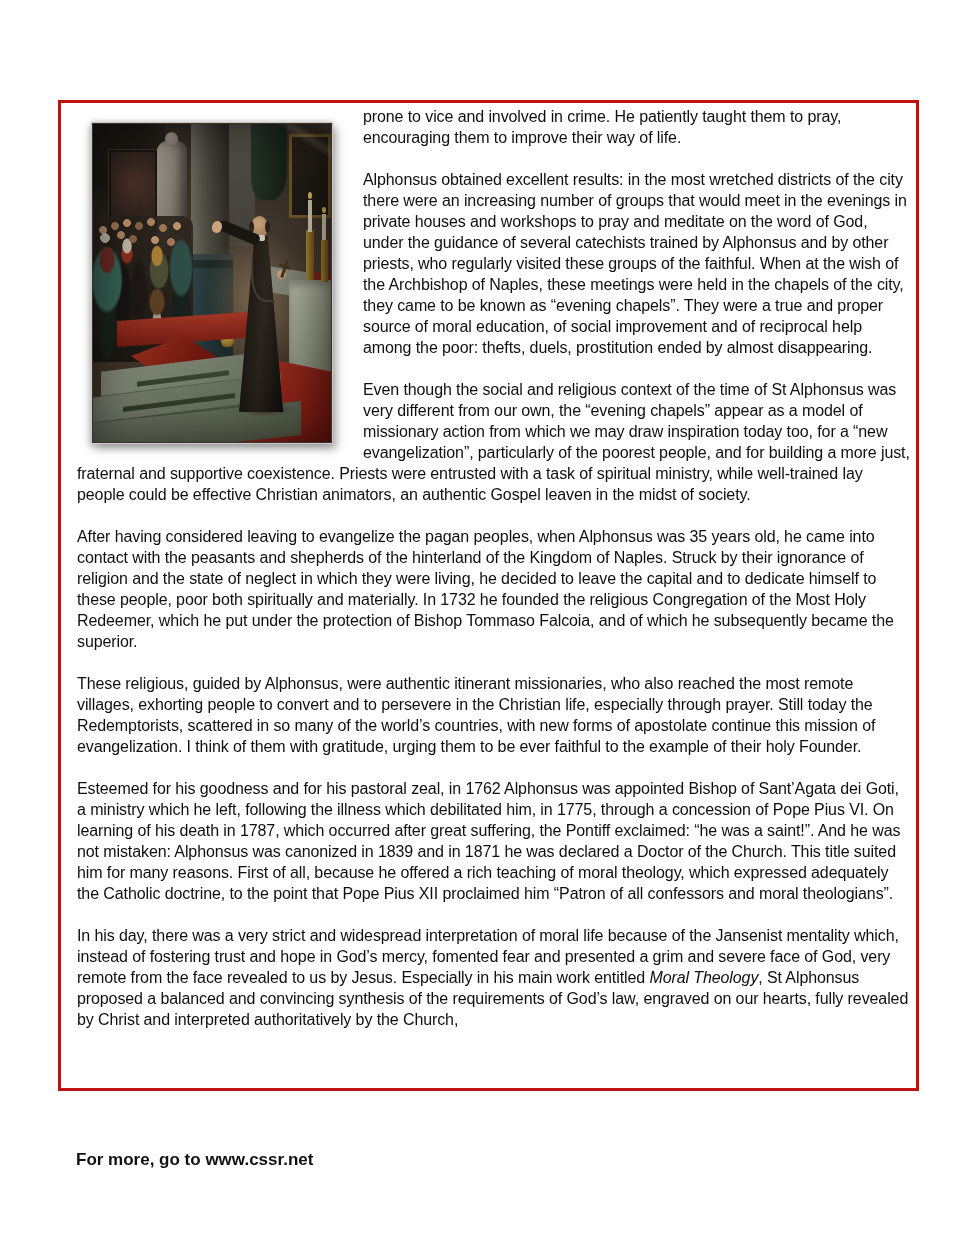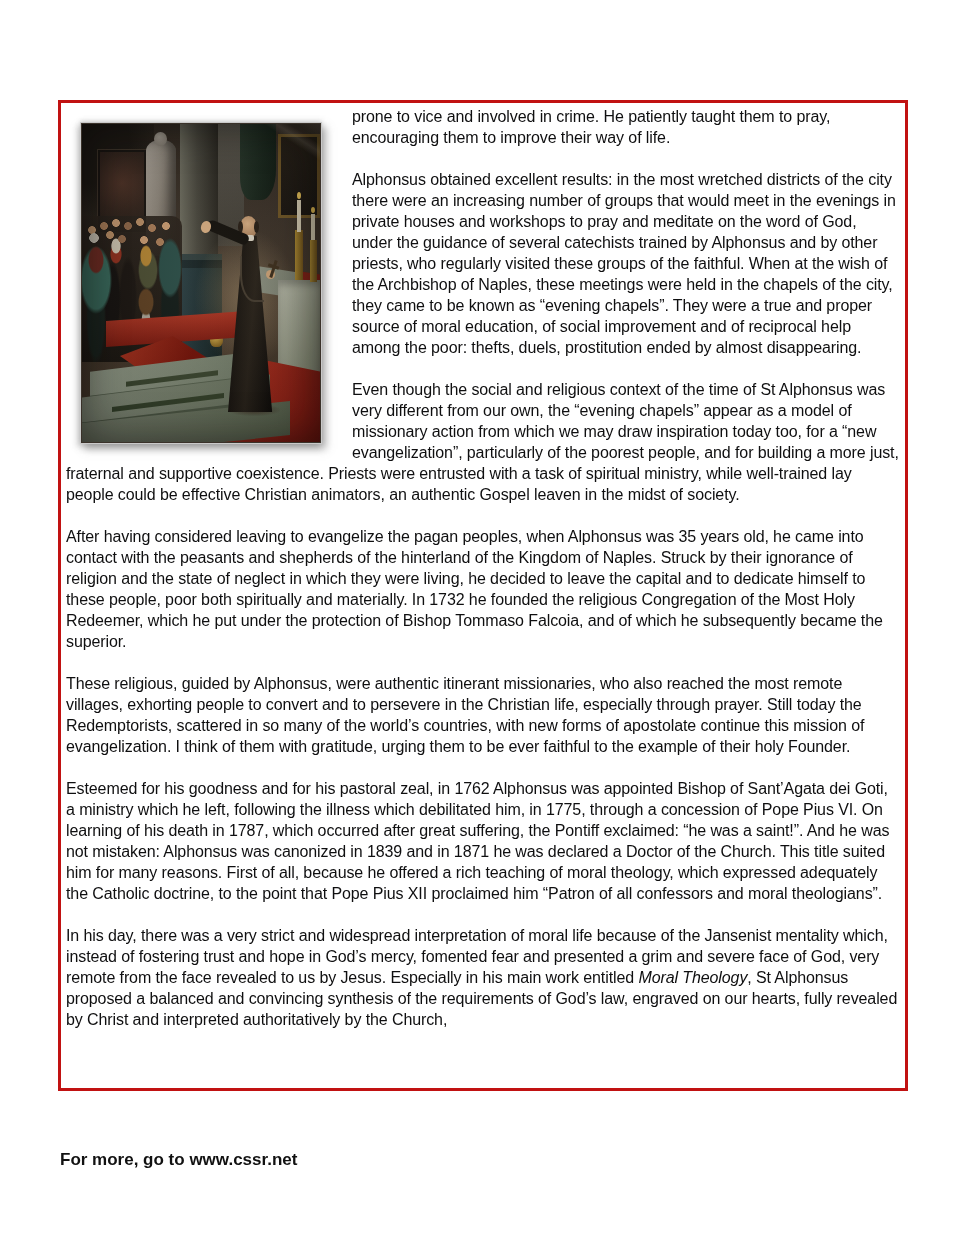--- a/index.html
+++ b/index.html
@@ -11,21 +11,21 @@
     position: relative;
     font-family: "Liberation Sans", "DejaVu Sans", sans-serif;
     color: #0f0f10;
   }
   .red-box {
     position: absolute;
     left: 58px; top: 100px;
     width: 834px;
     min-height: 978px;
     border: 3px solid #c11212;
-    padding: 3px 5px 4px 5px;
+    padding: 3px 5px 4px 16px;
     font-size: 16px;
     line-height: 21px;
     letter-spacing: -0.1px;
     overflow: hidden;
   }
   .red-box p { margin: 0 0 21px 0; }
   .red-box p:last-child { margin-bottom: 5px; }
   .u-link { color: inherit; cursor: pointer; }
   .italic { font-style: italic; }
 
@@ -170,21 +170,21 @@
     border-radius: 50%; transform: rotate(18deg); }
   .pt-hand2 { left:184px; top:146px; width:9px; height:9px; background:#c9a076; border-radius:50%; }
   .pt-cross-v { left:190px; top:136px; width:3px; height:18px; background:#3c2e1d; transform: rotate(18deg); }
   .pt-cross-h { left:186px; top:141px; width:11px; height:3px; background:#3c2e1d; transform: rotate(18deg); }
   .pt-vignette { left:0; top:0; width:238px; height:318px;
     box-shadow: inset 0 0 42px rgba(10,8,5,0.55);
     background: radial-gradient(ellipse at 55% 45%, rgba(255,230,180,0.05) 0%, rgba(0,0,0,0.22) 95%); }
 
   .footer-note {
     position: absolute;
-    left: 60px; top: 1150px;
+    left: 76px; top: 1150px;
     font-size: 17px;
     font-weight: bold;
     color: #111111;
   }
 </style>
 </head>
 <body>
 
 <div class="red-box">
 

